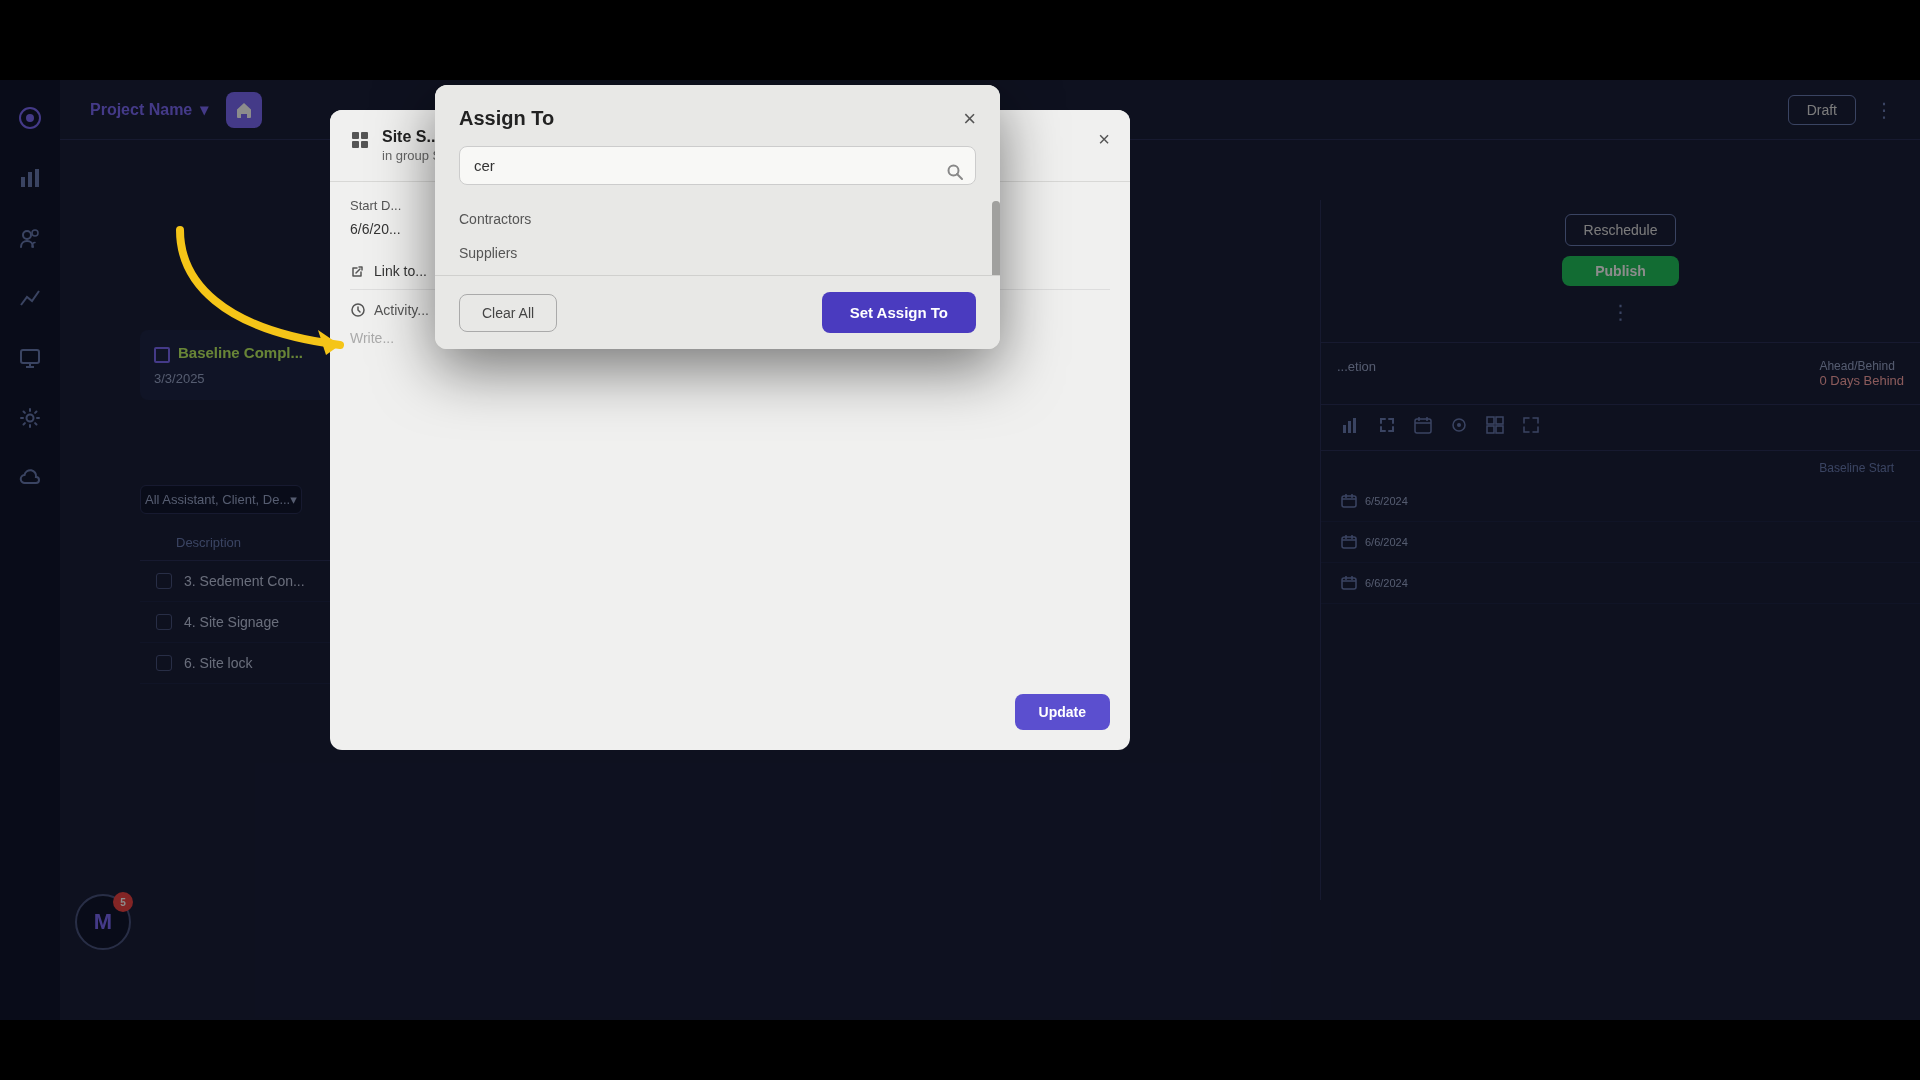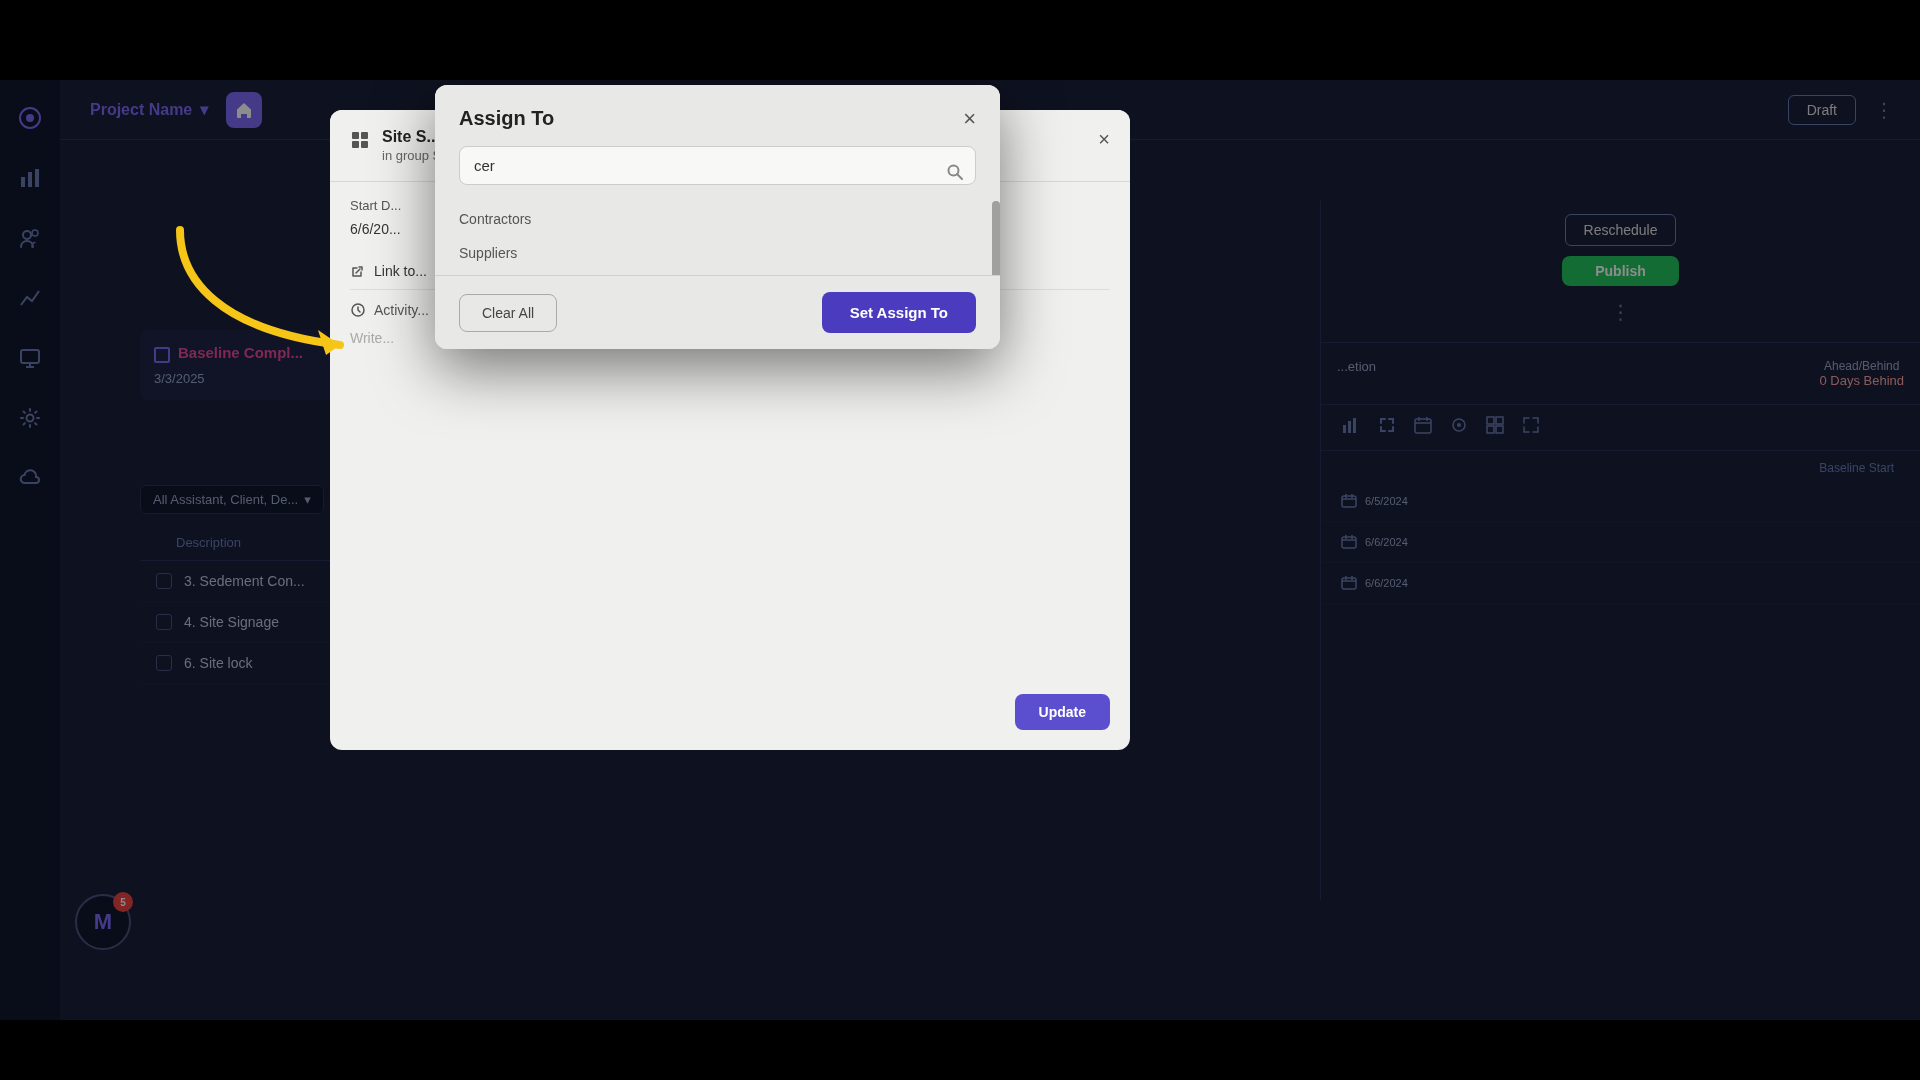--- a/index.html
+++ b/index.html
@@ -162,41 +162,41 @@
       position: absolute;
       top: 160px; left: 0;
       width: 280px;
       background: #1e2545;
       border-radius: 8px;
       padding: 16px;
       z-index: 3;
     }
 
     .baseline-title {
-      color: #ec4899;
+      color: #bef264;
       font-size: 15px;
       font-weight: 600;
       margin-bottom: 4px;
     }
 
     .baseline-date {
       color: #9ba8cc;
       font-size: 13px;
     }
 
     .filter-dropdown {
       background: #12172e;
       border: 1px solid #2a3158;
       border-radius: 6px;
       color: #9ba8cc;
-      padding: 6px 12px;
+      padding: 6px 4px;
       font-size: 13px;
       display: flex;
       align-items: center;
-      gap: 6px;
+      gap: 0;
     }
 
     .table-header {
       display: flex;
       align-items: center;
       padding: 10px 16px;
       border-bottom: 1px solid #2a3158;
       color: #6b7db3;
       font-size: 13px;
     }
@@ -711,21 +711,21 @@
     <div class="right-panel" style="position:absolute; top:60px; right:0; width:600px; height:700px; background:#1a1f3a; border-left:1px solid #2a3158; z-index:3;">
 
       <div style="display:flex; align-items:center; justify-content:flex-end; gap:10px; padding:14px 16px; border-bottom:1px solid #2a3158;flex-direction:column;">
         <button class="reschedule-btn">Reschedule</button>
         <button class="publish-btn">Publish</button>
         <div class="more-btn">⋮</div>
       </div>
 
       <div style="display:flex; justify-content:space-between; padding:16px; border-bottom:1px solid #2a3158;">
         <div style="color:#9ba8cc; font-size:13px;">...etion</div>
-        <div style="text-align:center;">
+        <div style="text-align:left;">
           <div style="color:#9ba8cc; font-size:12px;">Ahead/Behind</div>
           <div style="color:#fca5a5; font-size:13px;">0 Days Behind</div>
         </div>
       </div>
 
       <div class="tools-row">
         <div class="tool-icon">
           <svg width="20" height="20" viewBox="0 0 20 20" fill="none">
             <rect x="2" y="10" width="3" height="8" fill="#6b7db3"></rect>
             <rect x="7" y="6" width="3" height="12" fill="#6b7db3"></rect>

